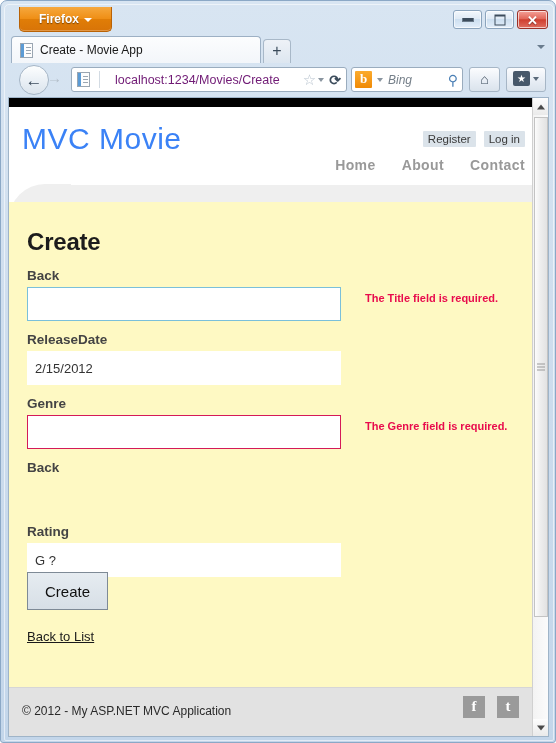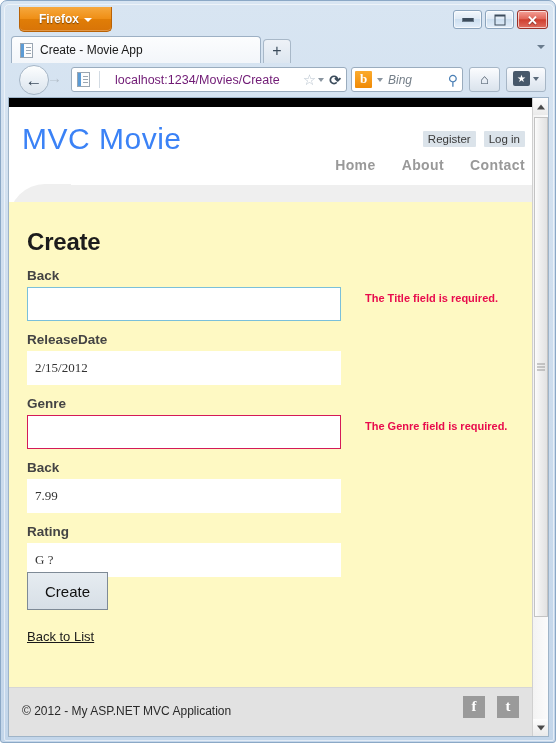--- a/index.html
+++ b/index.html
@@ -307,21 +307,21 @@
   .form-row { position:absolute; left:18px; }
   .field-label {
     font-size:13.5px; font-weight:bold; color:#444;
     display:block; margin-bottom:4px;
   }
   .field-input {
     width: 314px; height: 28px;
     background:#fff;
     border: 1px solid transparent;
     box-sizing:border-box;
-    font-family:Liberation Serif, serif;
+    font-family:Liberation Sans, sans-serif;
     font-size:13px; color:#333;
     padding: 16px 7px;
     outline:none;
     display:block;
   }
   .field-input.focused { border: 1px solid #7ac0da; }
   .field-input.error   { border: 1px solid #d41a58; }
   .validation-msg {
     position:absolute; left: 338px; top: 24px;
     font-size: 11px; font-weight: bold; color:#e80c4d;
@@ -499,21 +499,20 @@
         </div>
 
         <div class="form-row" style="top:194px;">
           <label class="field-label">Genre</label>
           <input class="field-input error" value="" style="">
           <span class="validation-msg">The Genre field is required.</span>
         </div>
 
         <div class="form-row" style="top:258px;">
           <label class="field-label">Back</label>
-          <input class="field-input" value="7.99" style="">
         </div>
 
         <div class="form-row" style="top:322px;">
           <label class="field-label">Rating</label>
           <input class="field-input" value="G ?" style="">
         </div>
 
         <button id="create-button">Create</button>
         <a id="back-link" href="#">Back to List</a>
       </div>

